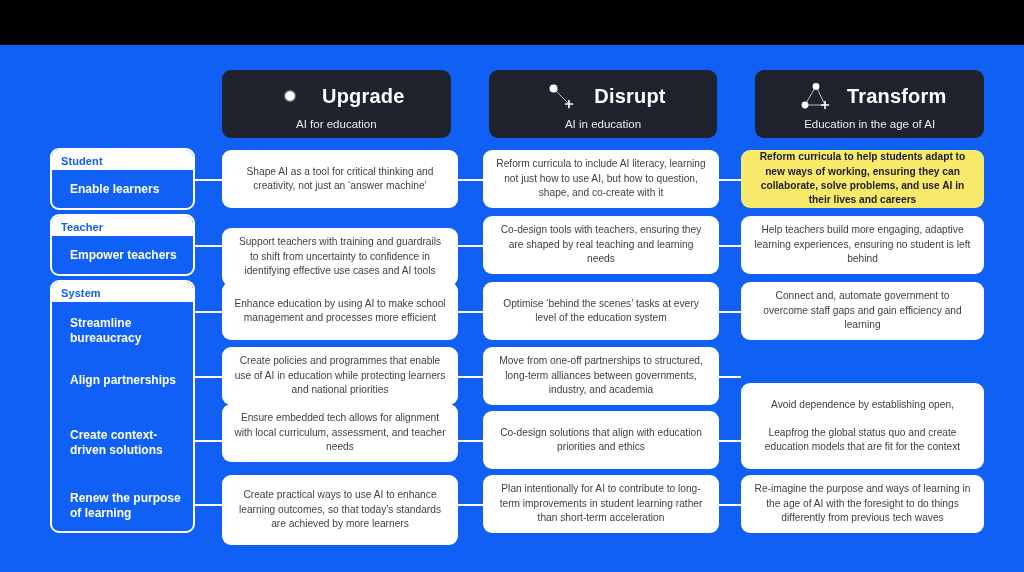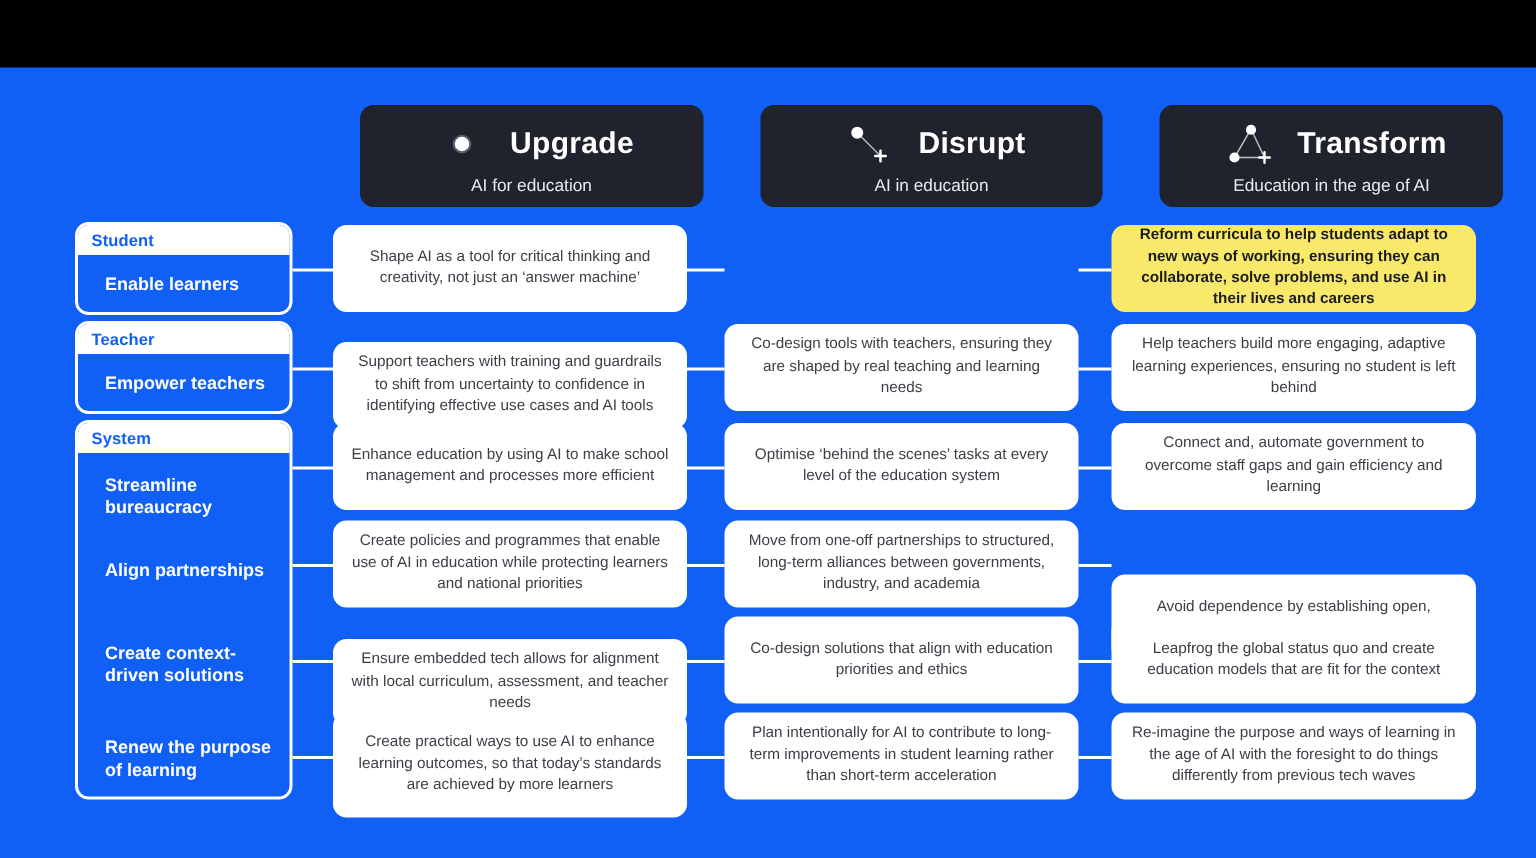--- a/index.html
+++ b/index.html
@@ -15,21 +15,21 @@
   }
   .slide{
     position:absolute;left:0;top:45px;width:1024px;height:527px;
     background:#1060f5;
   }
 
   
   .header-row{
     position:absolute; left:222px; top:25px;
     width:762px; height:68px;
-    display:flex; gap:38px;margin-left:18px;
+    display:flex; gap:38px;
   }
   .hcard{
     flex:1 1 0;
     background:#20232d;
     border-radius:9px;
     display:flex;flex-direction:column;
     align-items:center;justify-content:center;
     padding-top:3px;
   }
   .hcard-top{
@@ -218,29 +218,32 @@
           </div>
         <div class="cell" style="top:80px;height:58px;">
           <p>Support teachers with training and guardrails to shift from uncertainty to confidence in identifying effective use cases and AI tools</p>
           </div>
         <div class="cell" style="top:134px;height:58px;">
           <p>Enhance education by using AI to make school management and processes more efficient</p>
           </div>
         <div class="cell" style="top:199px;height:58px;">
           <p>Create policies and programmes that enable use of AI in education while protecting learners and national priorities</p>
           </div>
-        <div class="cell" style="top:278px;height:58px;">
+        <div class="cell" style="top:256px;height:58px;">
           <p>Ensure embedded tech allows for alignment with local curriculum, assessment, and teacher needs</p>
           </div>
         <div class="cell" style="top:327px;height:70px;">
           <p>Create practical ways to use AI to enhance learning outcomes, so that today’s standards are achieved by more learners</p>
           </div>
       </div>
 
       <div class="col c2">
+        <div class="cell" style="top:2px;height:58px;">
+          <p>Reform curricula to include AI literacy, learning not just how to use AI, but how to question, shape, and co-create with it</p>
+          </div>
         <div class="cell" style="top:68px;height:58px;">
           <p>Co-design tools with teachers, ensuring they are shaped by real teaching and learning needs</p>
           </div>
         <div class="cell" style="top:134px;height:58px;">
           <p>Optimise ‘behind the scenes’ tasks at every level of the education system</p>
           </div>
         <div class="cell" style="top:199px;height:58px;">
           <p>Move from one-off partnerships to structured, long-term alliances between governments, industry, and academia</p>
           </div>
         <div class="cell" style="top:263px;height:58px;">

